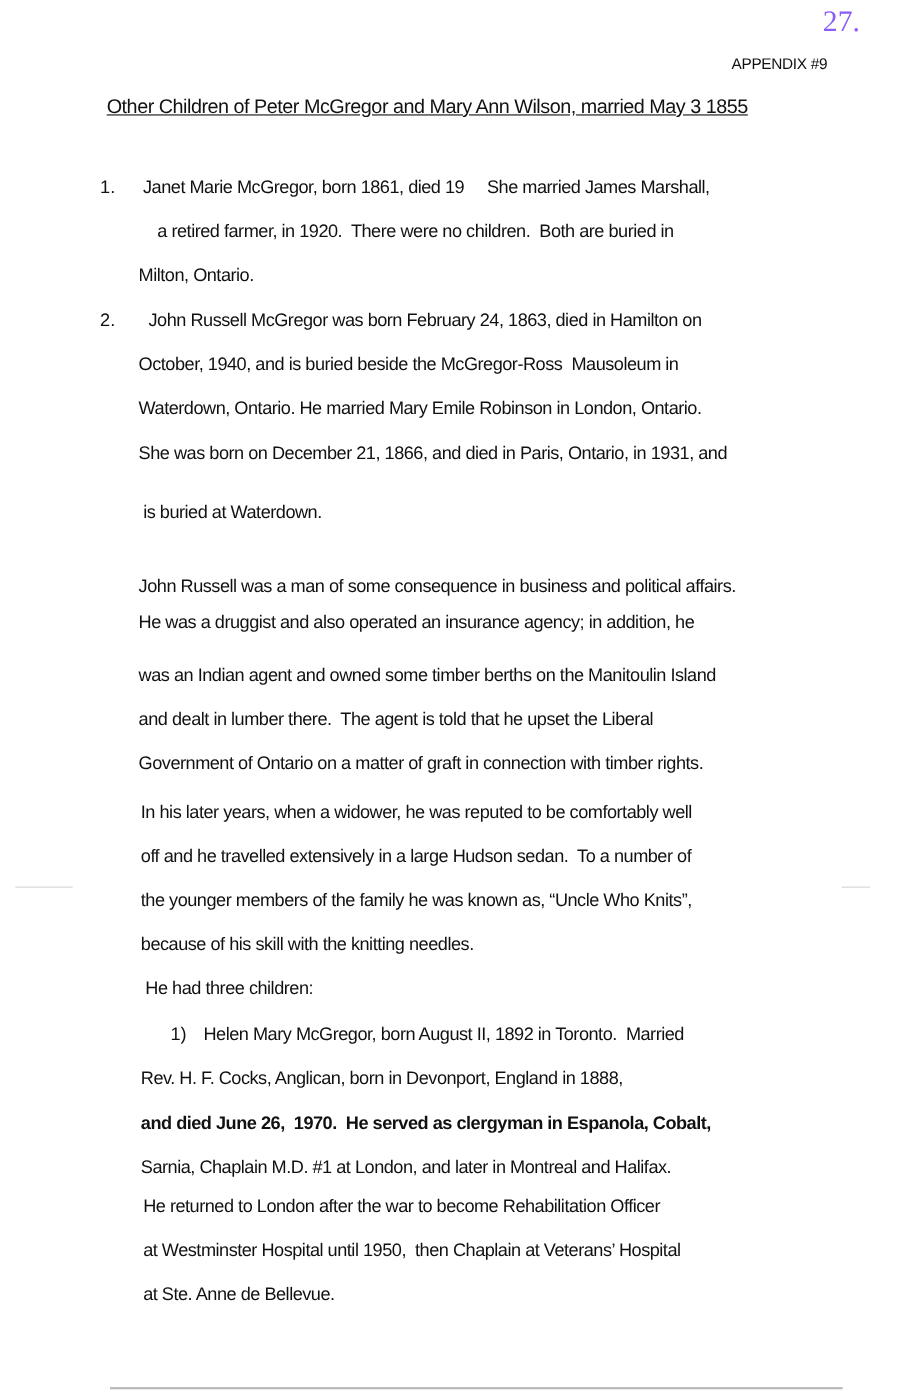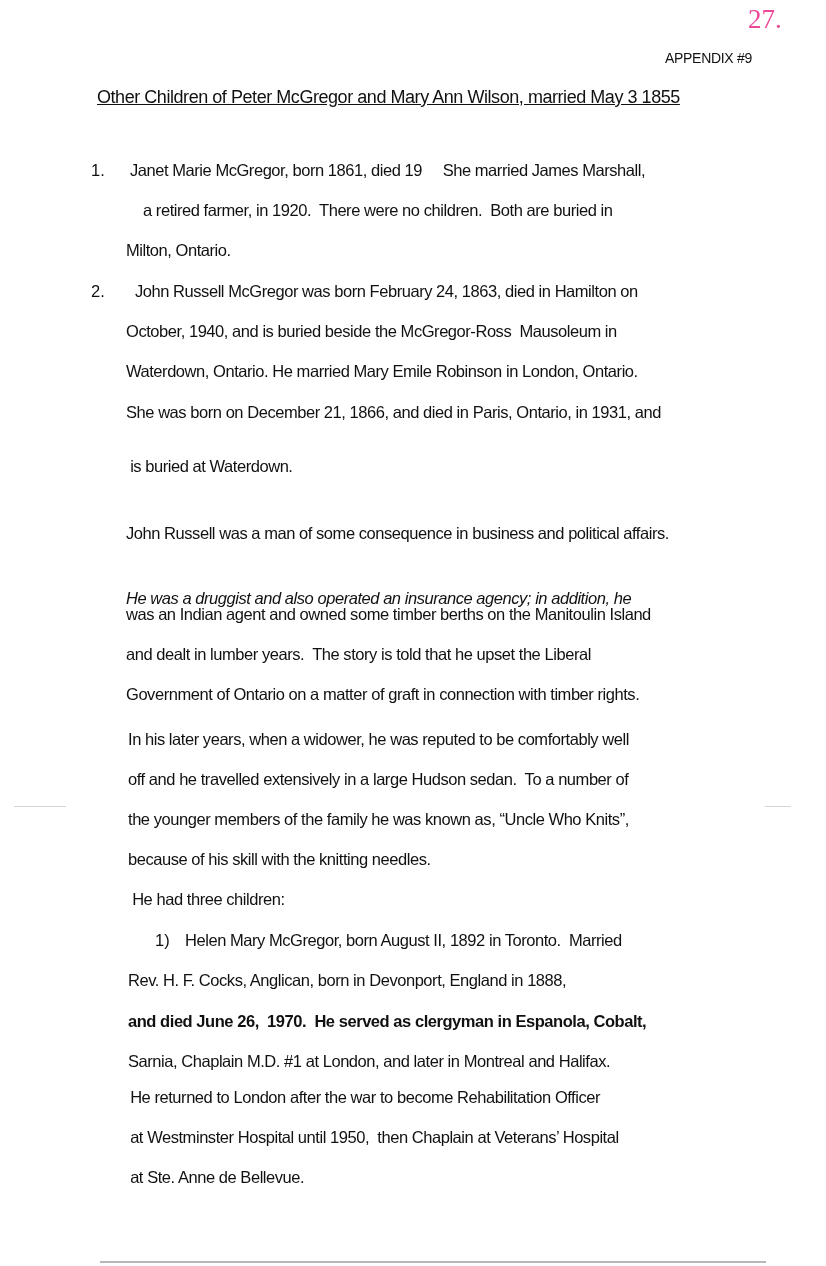--- a/index.html
+++ b/index.html
@@ -2,21 +2,21 @@
 <html><head>
   <meta charset="utf-8">
   <style>
     html, body { margin: 0; padding: 0; background: #ffffff; }
     body {
       width: 826px; height: 1266px; position: relative; overflow: hidden;
       font-family: "Liberation Sans", sans-serif; color: #111111;
     }
     .page-number {
       position: absolute; left: 748px; top: 4px;
-      font-family: "Liberation Serif", serif; font-size: 27px; color: #ec4899;
+      font-family: "Liberation Serif", serif; font-size: 27px; color: #8b5cf6;
     }
     .appendix {
       position: absolute; left: 665px; top: 50px;
       font-size: 14px; letter-spacing: -0.3px;
     }
     .title {
       position: absolute; left: 97px; top: 87px;
       font-size: 18px; text-decoration: underline; letter-spacing: -0.45px;
       white-space: nowrap;
     }
@@ -49,23 +49,23 @@
     <span class="num" style="left:91px;top:281px;">2.</span>
     <div class="line" style="left:135px;top:281px;">John Russell McGregor was born February 24, 1863, died in Hamilton on</div>
     <div class="line" style="left:126px;top:321px;">October, 1940, and is buried beside the McGregor-Ross  Mausoleum in</div>
     <div class="line" style="left:126px;top:361px;">Waterdown, Ontario. He married Mary Emile Robinson in London, Ontario.</div>
     <div class="line" style="left:126px;top:402px;">She was born on December 21, 1866, and died in Paris, Ontario, in 1931, and</div>
     <div class="line" style="left:126px;top:456px;"> is buried at Waterdown.</div>
   </div>
 
   <div>
     <div class="line" style="left:126px;top:523px;">John Russell was a man of some consequence in business and political affairs.</div>
-    <div class="line" style="left:126px;top:588px;font-style:italic;">He was a druggist and also operated an insurance agency; in addition, he</div>
+    <div class="line" style="left:126px;top:556px;">He was a druggist and also operated an insurance agency; in addition, he</div>
     <div class="line" style="left:126px;top:604px;">was an Indian agent and owned some timber berths on the Manitoulin Island</div>
-    <div class="line" style="left:126px;top:644px;">and dealt in lumber years.  The story is told that he upset the Liberal</div>
+    <div class="line" style="left:126px;top:644px;">and dealt in lumber there.  The agent is told that he upset the Liberal</div>
     <div class="line" style="left:126px;top:684px;">Government of Ontario on a matter of graft in connection with timber rights.</div>
     <div class="line" style="left:128px;top:729px;">In his later years, when a widower, he was reputed to be comfortably well</div>
     <div class="line" style="left:128px;top:769px;">off and he travelled extensively in a large Hudson sedan.  To a number of</div>
     <div class="line" style="left:128px;top:809px;">the younger members of the family he was known as, “Uncle Who Knits”,</div>
     <div class="line" style="left:128px;top:849px;">because of his skill with the knitting needles.</div>
     <div class="line" style="left:128px;top:889px;"> He had three children:</div>
   </div>
 
   <div>
     <span class="num" style="left:155px;top:930px;">1)</span>

